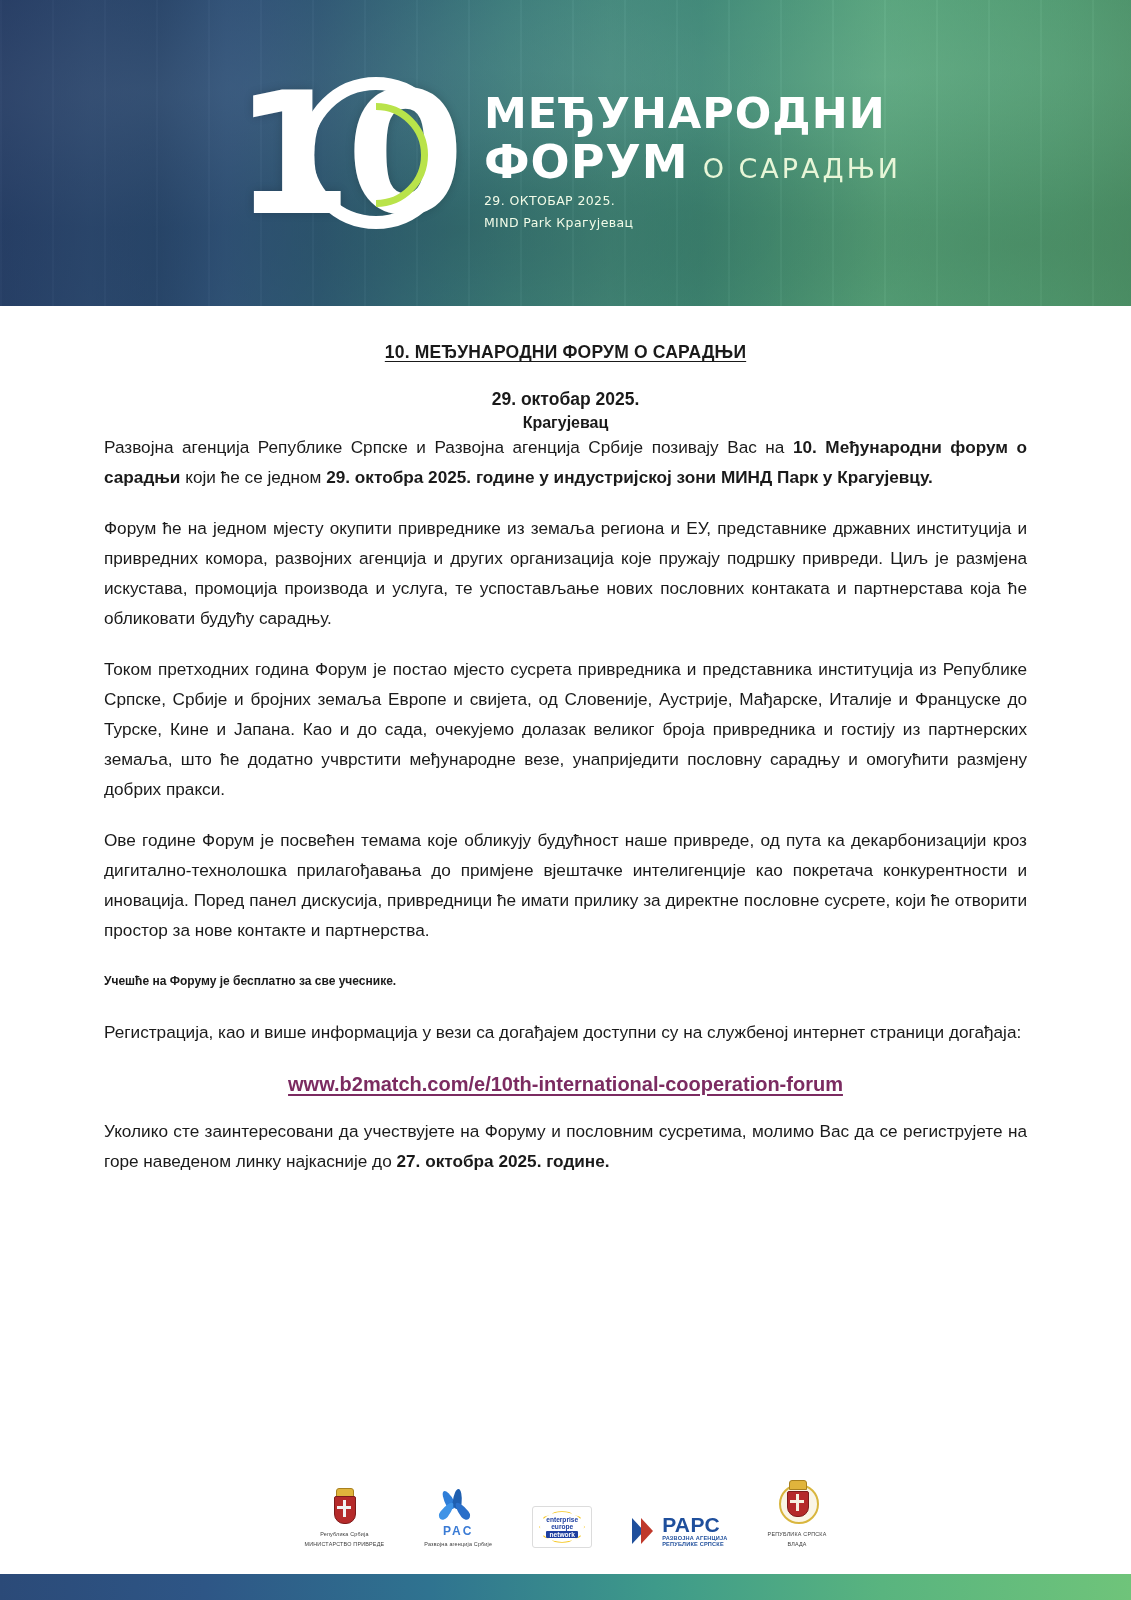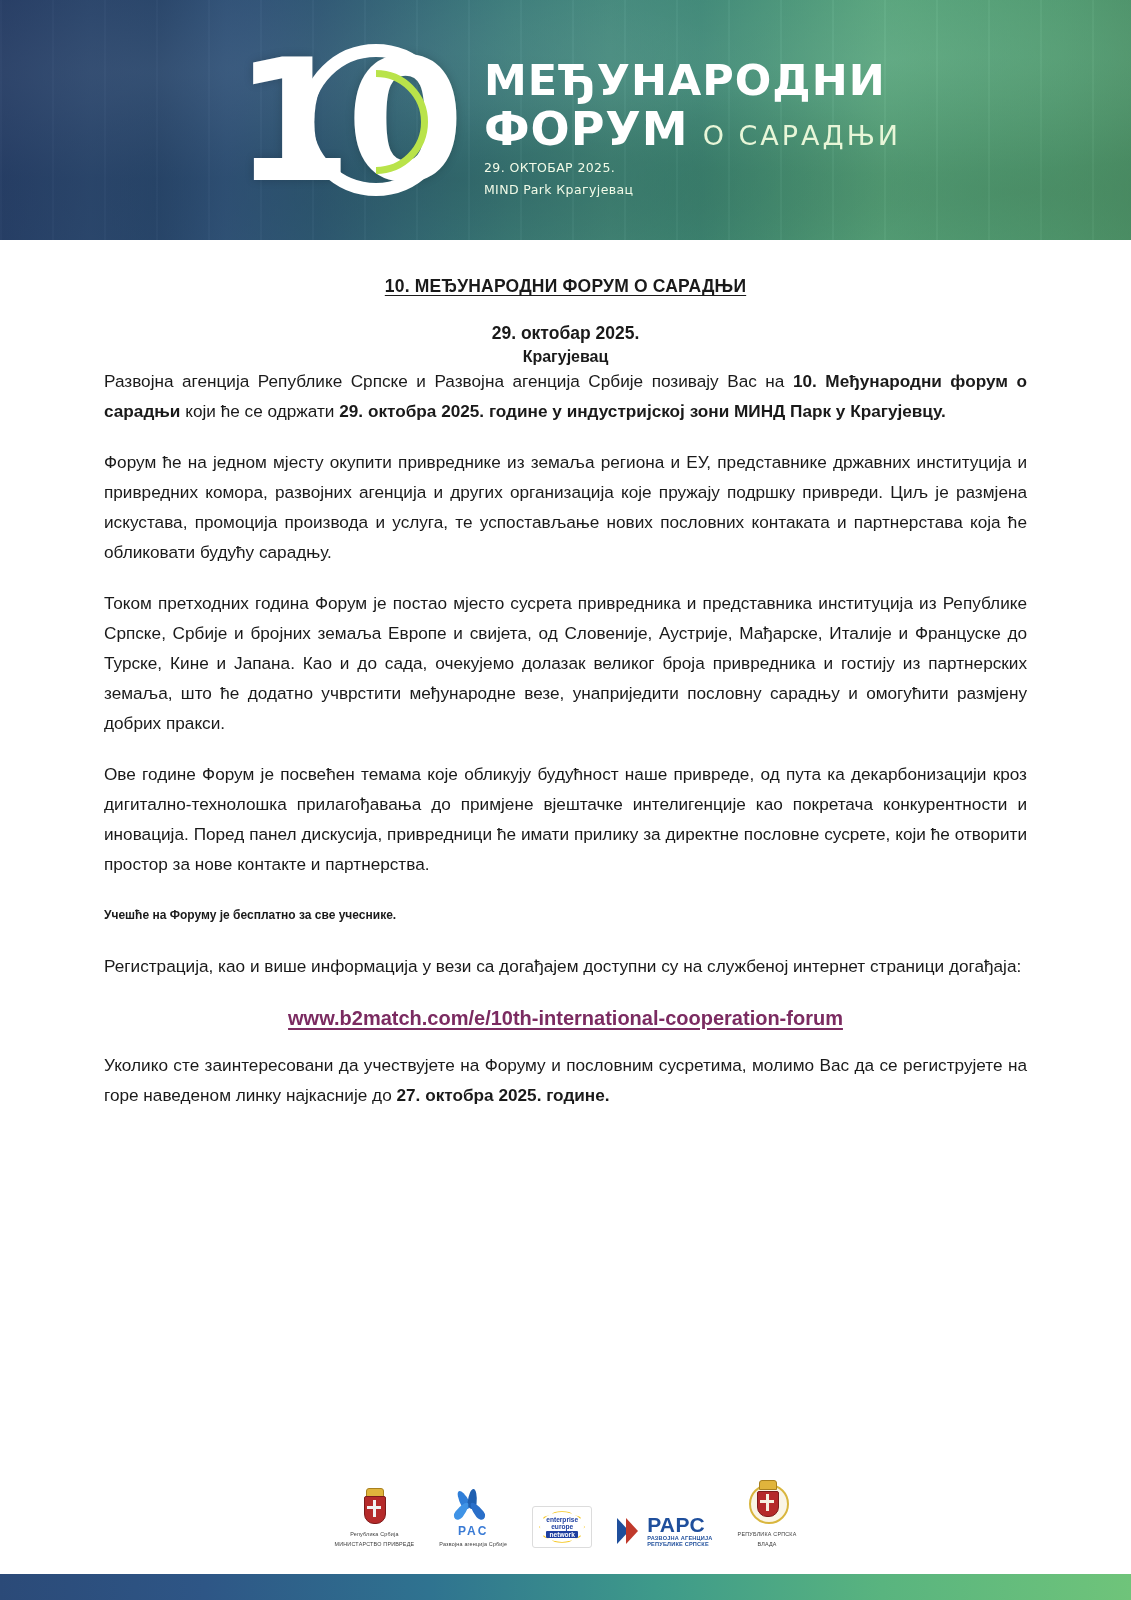--- a/index.html
+++ b/index.html
@@ -17,21 +17,21 @@
     width: 1131px;
     height: 1600px;
     overflow: hidden;
     background: #ffffff;
   }
 
   
   .banner {
     position: relative;
     width: 1131px;
-    height: 240px;
+    height: 306px;
     overflow: hidden;
     background: #2b4a6e;
   }
   .banner-photo {
     position: absolute;
     inset: 0;
     background:
       linear-gradient(90deg,
         #20344a 0%, #2a4156 8%, #1d3347 14%, #33506a 20%,
         #2c4d5e 28%, #3b6a6b 36%, #4a8574 45%,
@@ -227,21 +227,21 @@
 
   
   .footer-logos {
     position: absolute;
     left: 0;
     right: 0;
     bottom: 52px;
     display: flex;
     align-items: flex-end;
     justify-content: center;
-    gap: 25px;
+    gap: 40px;
   }
   .flogo {
     display: flex;
     flex-direction: column;
     align-items: center;
     font-family: "Liberation Sans", sans-serif;
   }
   .flogo .cap {
     font-size: 5.4px;
     line-height: 7px;
@@ -475,21 +475,21 @@
     </div>
   </div>
 
   <div class="content">
 
     <div class="doc-title">10. МЕЂУНАРОДНИ ФОРУМ О САРАДЊИ</div>
     <div class="doc-date">29. октобар 2025.</div>
     <div class="doc-city">Крагујевац</div>
 
     <p class="para first-para">
-      <span>Развојна агенција Републике Српске и Развојна агенција Србије позивају Вас на </span><span class="b">10. Међународни форум о сарадњи</span><span> који ће се одржати </span><span class="b">29. октобра 2025. године у  индустријској зони МИНД Парк у Крагујевцу.</span>
+      <span>Развојна агенција Републике Српске и Развојна агенција Србије позивају Вас на </span><span class="b">10. Међународни форум о сарадњи</span><span> који ће се једном </span><span class="b">29. октобра 2025. године у  индустријској зони МИНД Парк у Крагујевцу.</span>
     </p>
 
     <p class="para">Форум ће на једном мјесту окупити привреднике из земаља региона и ЕУ, представнике државних институција и привредних комора, развојних агенција и других организација које пружају подршку привреди. Циљ је размјена искустава, промоција производа и услуга, те успостављање нових пословних контаката и партнерстава која ће обликовати будућу сарадњу.</p>
 
     <p class="para">Током претходних година Форум је постао мјесто сусрета привредника и представника институција из Републике Српске, Србије и бројних земаља Европе и свијета, од Словеније, Аустрије, Мађарске, Италије и Француске до Турске, Кине и Јапана. Као и до сада, очекујемо долазак великог броја привредника и гостију из партнерских земаља, што ће додатно учврстити међународне везе, унаприједити пословну сарадњу и омогућити размјену добрих пракси.</p>
 
     <p class="para">Ове године Форум је посвећен темама које обликују будућност наше привреде, од пута ка декарбонизацији кроз дигитално-технолошка прилагођавања до примјене вјештачке интелигенције као покретача конкурентности и иновација. Поред панел дискусија, привредници ће имати прилику за директне пословне сусрете, који ће отворити простор за нове контакте и партнерства.</p>
 
     <p class="bold-line">Учешће на Форуму је бесплатно за све учеснике.</p>
 

